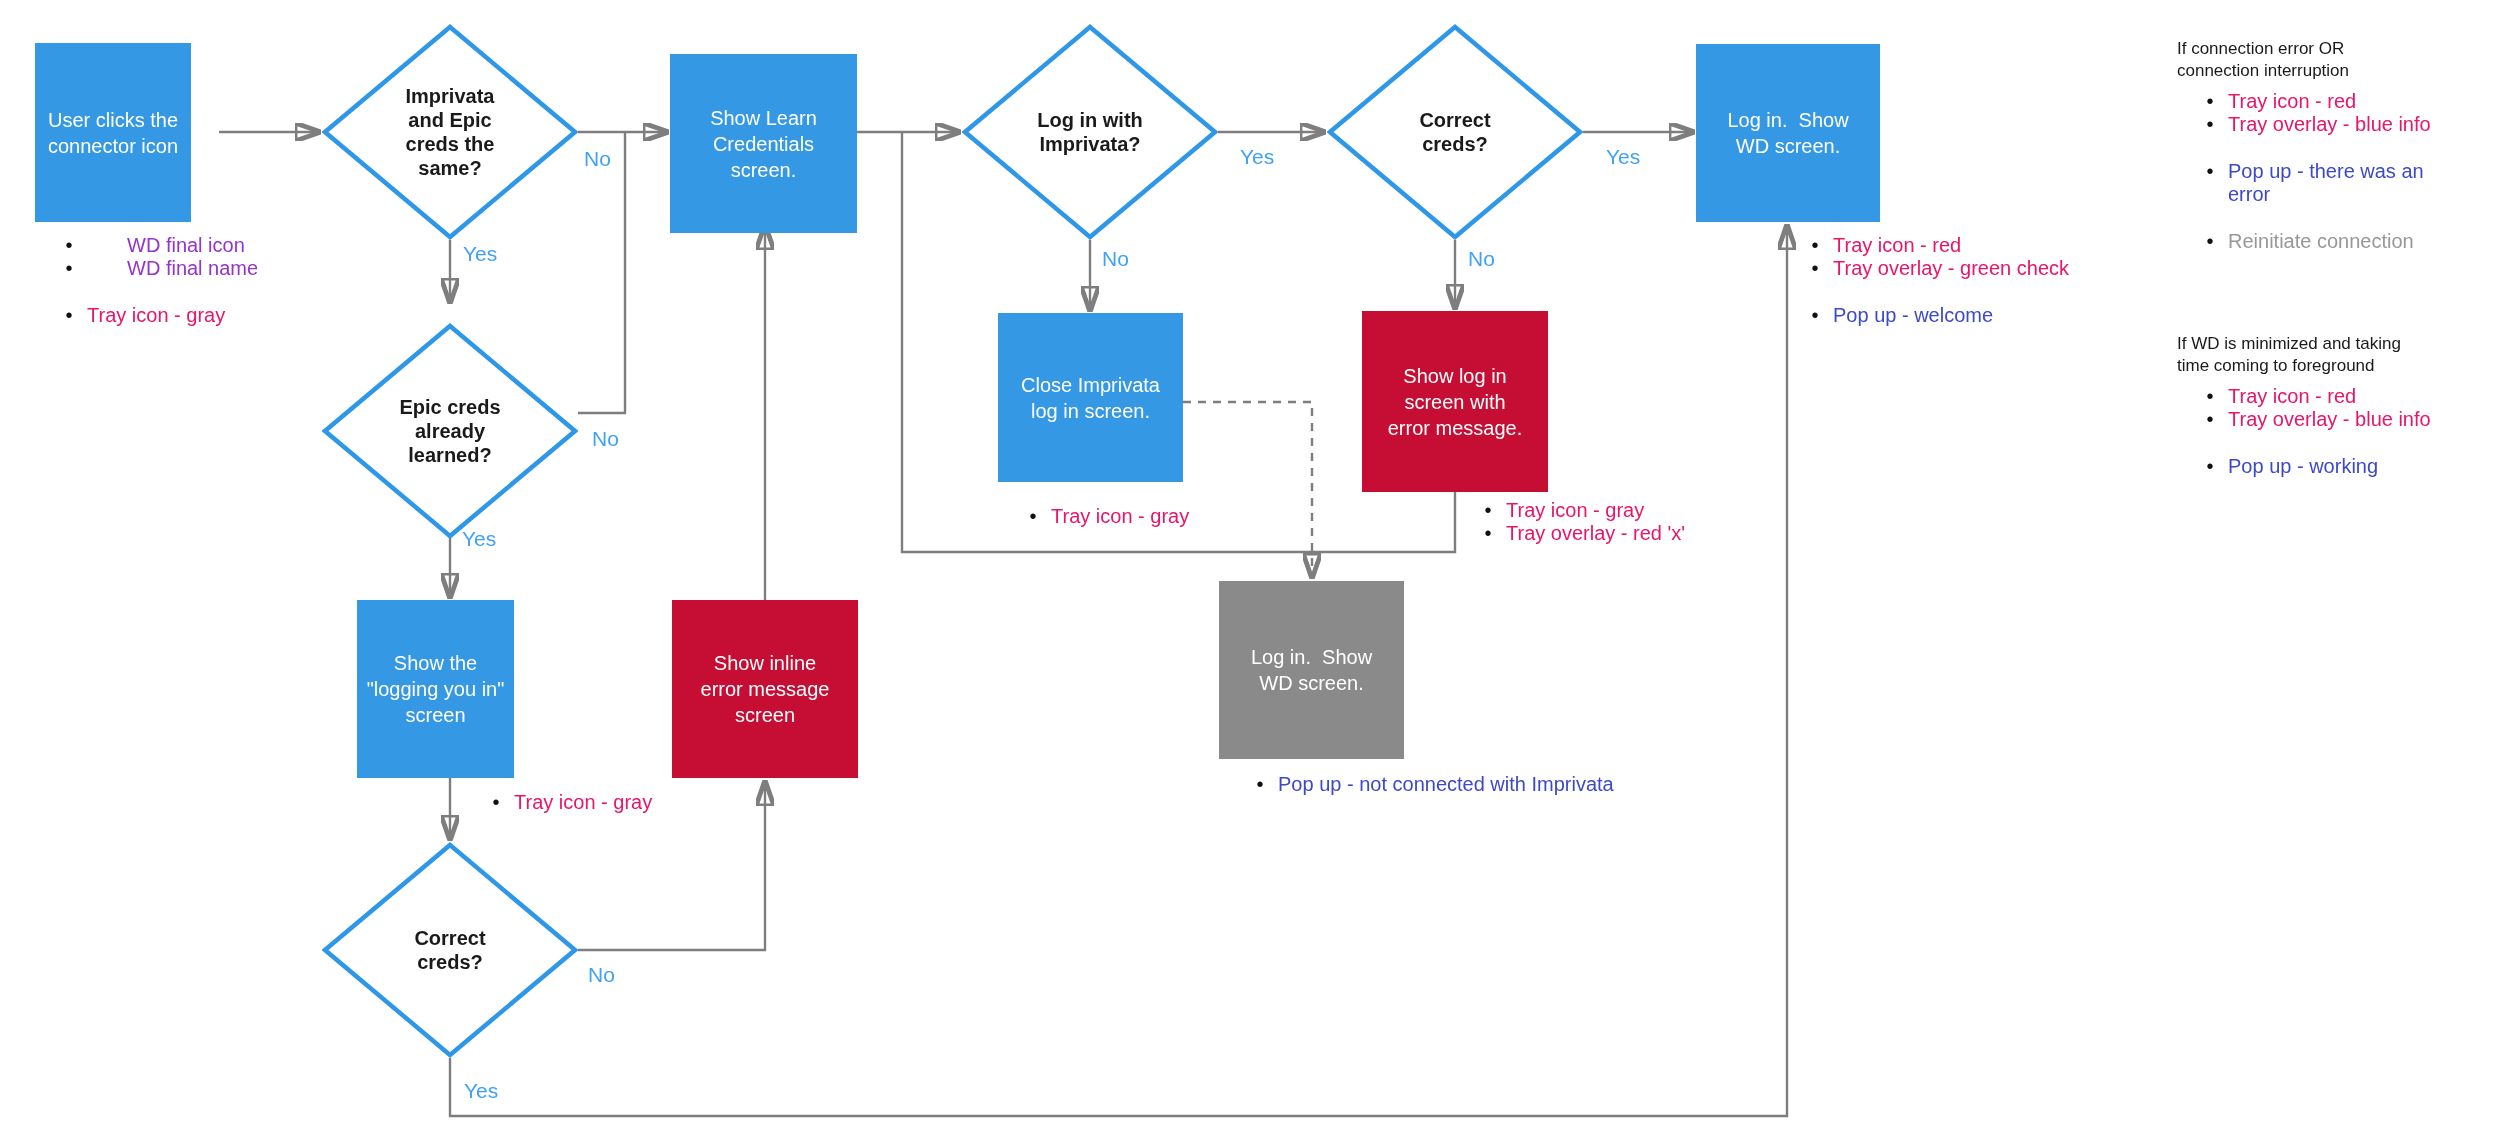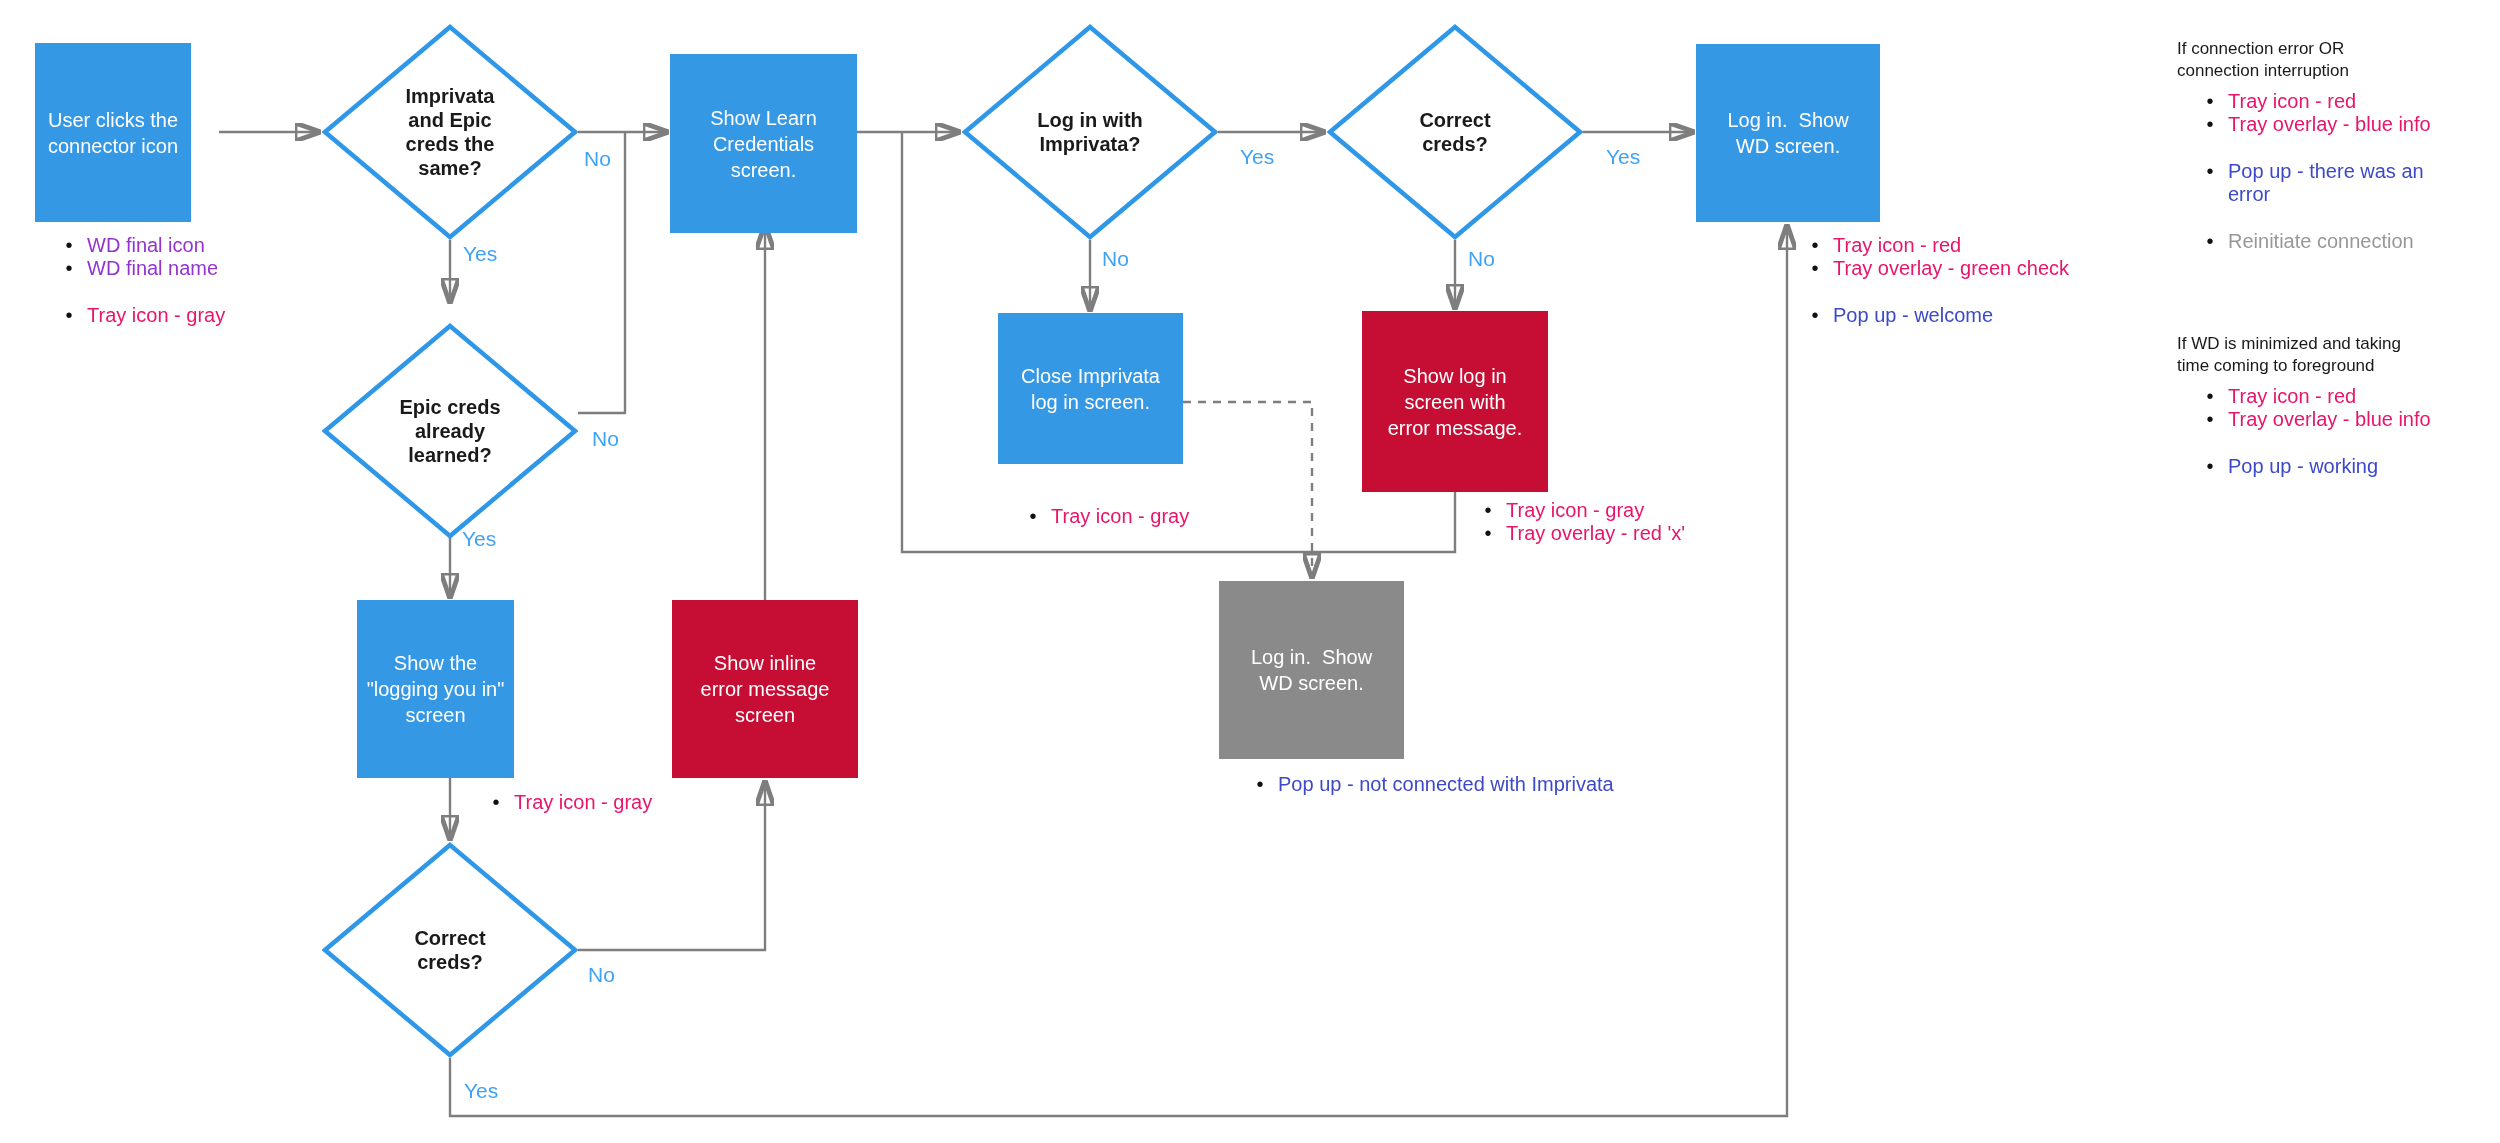--- a/index.html
+++ b/index.html
@@ -26,21 +26,21 @@
     display:flex;align-items:center;justify-content:center;text-align:center;
     color:var(--diamond-text,#1a1a1a);font-size:20px;line-height:24px;white-space:pre-wrap;font-weight:bold;
   }
   .elabel{position:absolute;color:var(--label-blue,#3FA2F5);font-size:21px;line-height:22px;}
   .bullets{position:absolute;}
   .bullet{display:flex;align-items:flex-start;line-height:23px;font-size:20px;}
   .bullet .dot{width:16px;margin-right:10px;color:#111;flex:0 0 auto;text-align:center;}
   .bullet.gap{margin-top:24px;}
   .bullet .txt{white-space:pre-line;}
   .pink{color:var(--bullet-pink,#E8156B);}
-  .purple{color:var(--bullet-purple,#9433CF);}
+  .purple{color:var(--bullet-purple,#9433CF);margin-left:40px;}
   .indigo{color:var(--bullet-blue,#3C49C8);}
   .graytxt{color:var(--bullet-gray,#98989A);}
   .note{position:absolute;width:310px;}
   .note .ntitle{color:var(--title-black,#1A1A1A);font-size:17px;line-height:22px;white-space:pre-line;}
   .note .nlist{margin-top:8px;padding-left:25px;}
 </style>
 </head>
 <body>
 
 <div class="canvas">
@@ -88,21 +88,21 @@
   <div class="node blue" style="left:35px;top:43px;width:156px;height:179px">User clicks the
 connector icon</div>
 
   <div class="node blue" style="left:670px;top:54px;width:187px;height:179px">Show Learn
 Credentials
 screen.</div>
 
   <div class="node blue" style="left:1696px;top:44px;width:184px;height:178px">Log in.  Show
 WD screen.</div>
 
-  <div class="node blue" style="left:998px;top:313px;width:185px;height:151px">Close Imprivata
+  <div class="node blue" style="left:998px;top:313px;width:185px;height:169px">Close Imprivata
 log in screen.</div>
 
   <div class="node red" style="left:1362px;top:311px;width:186px;height:181px">Show log in
 screen with
 error message.</div>
 
   <div class="node blue" style="left:357px;top:600px;width:157px;height:178px">Show the
 "logging you in"
 screen</div>
 

